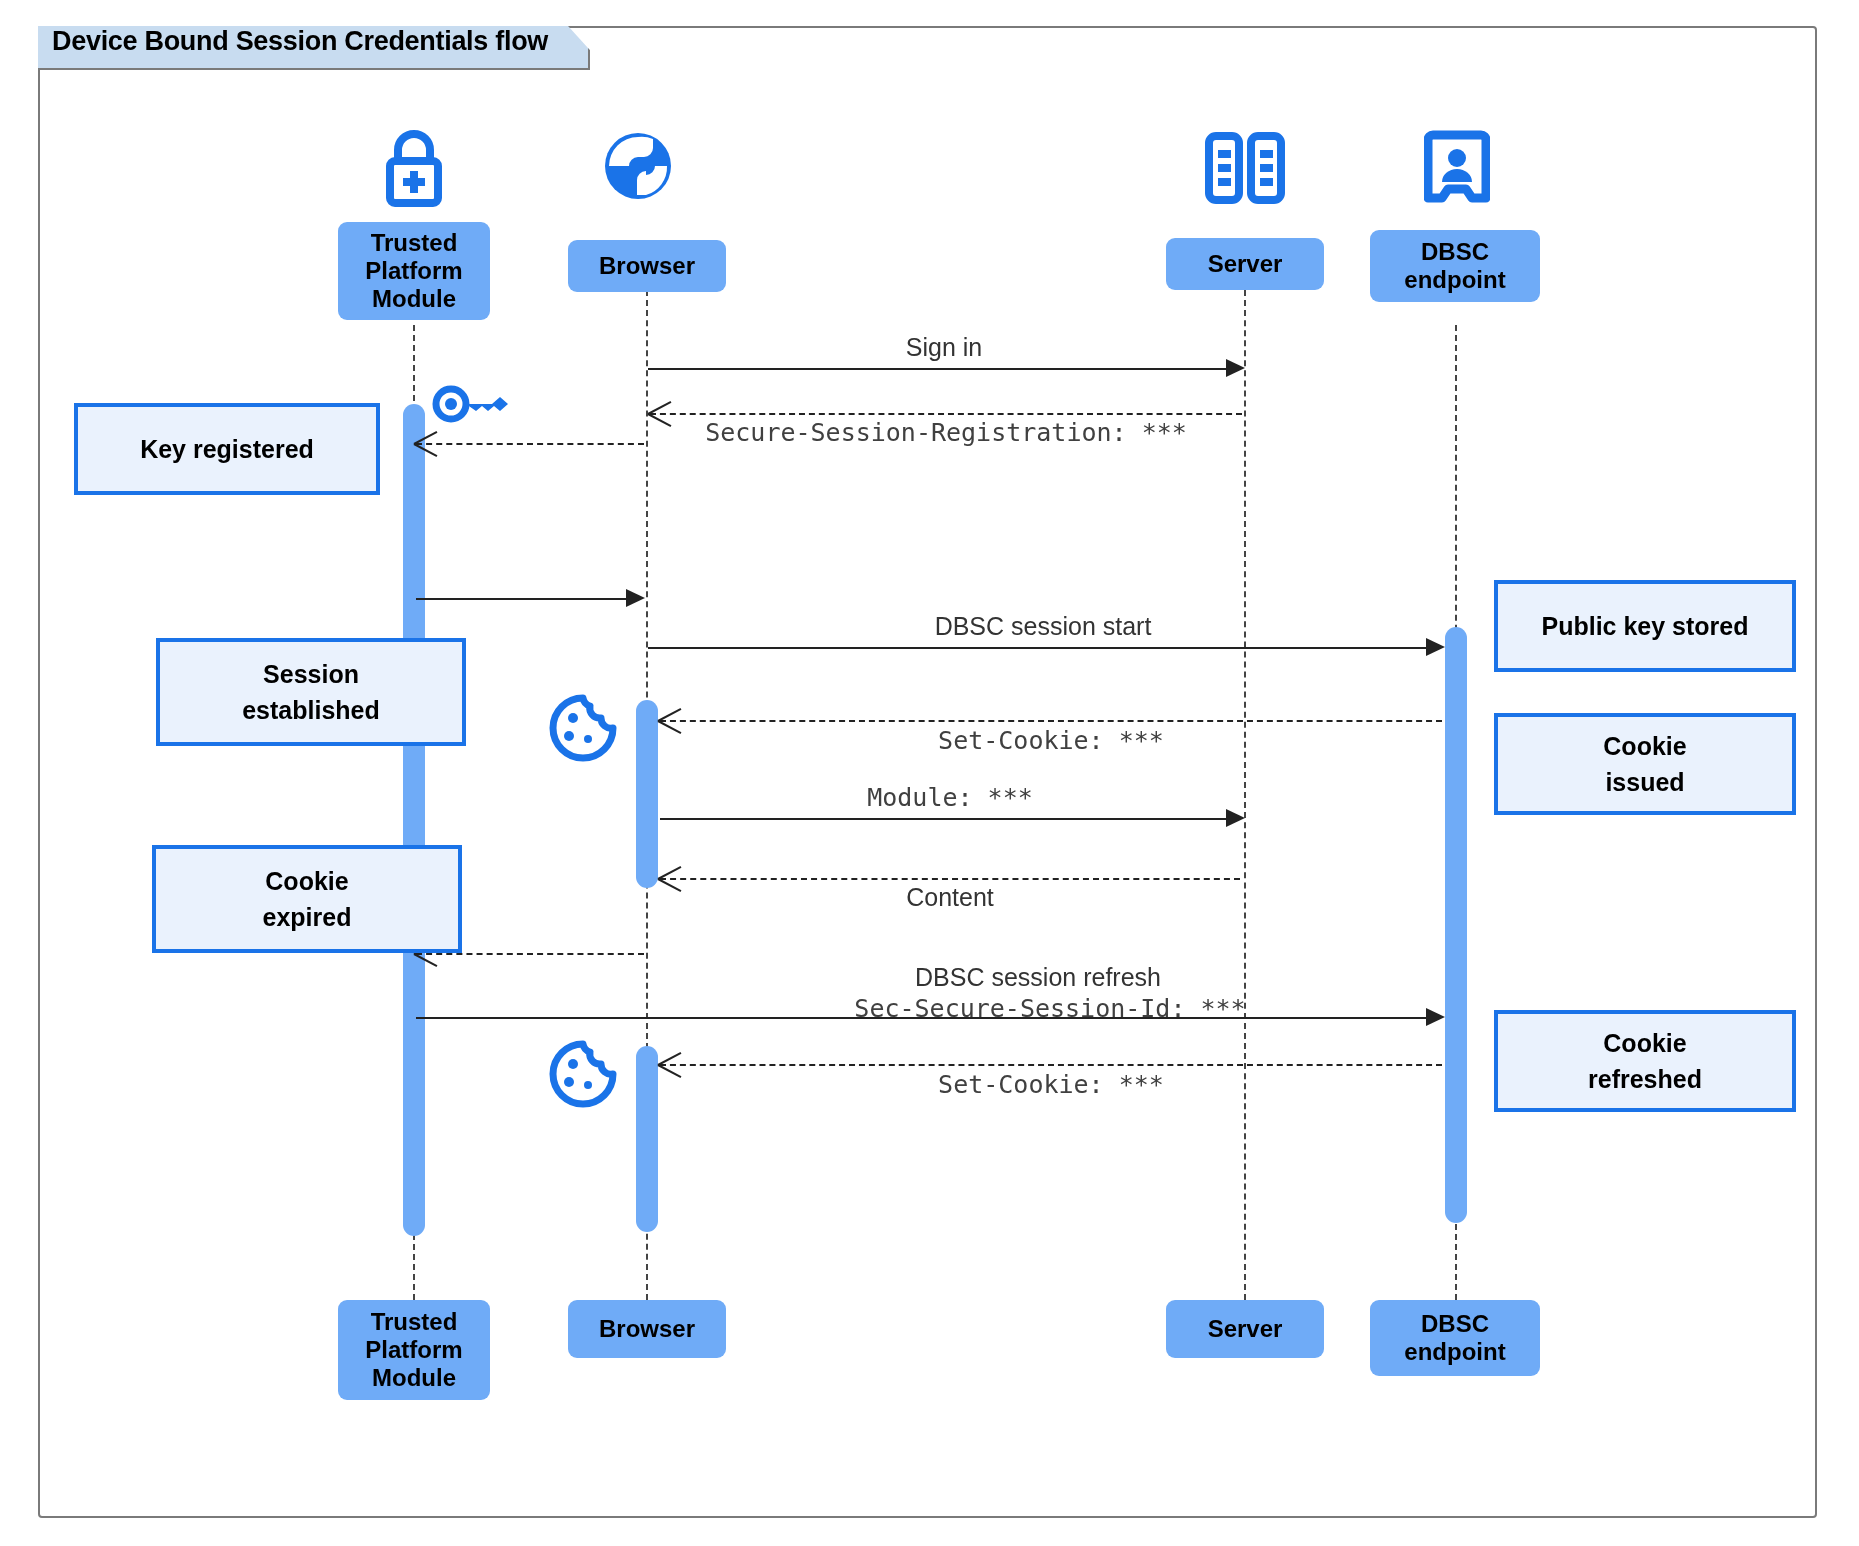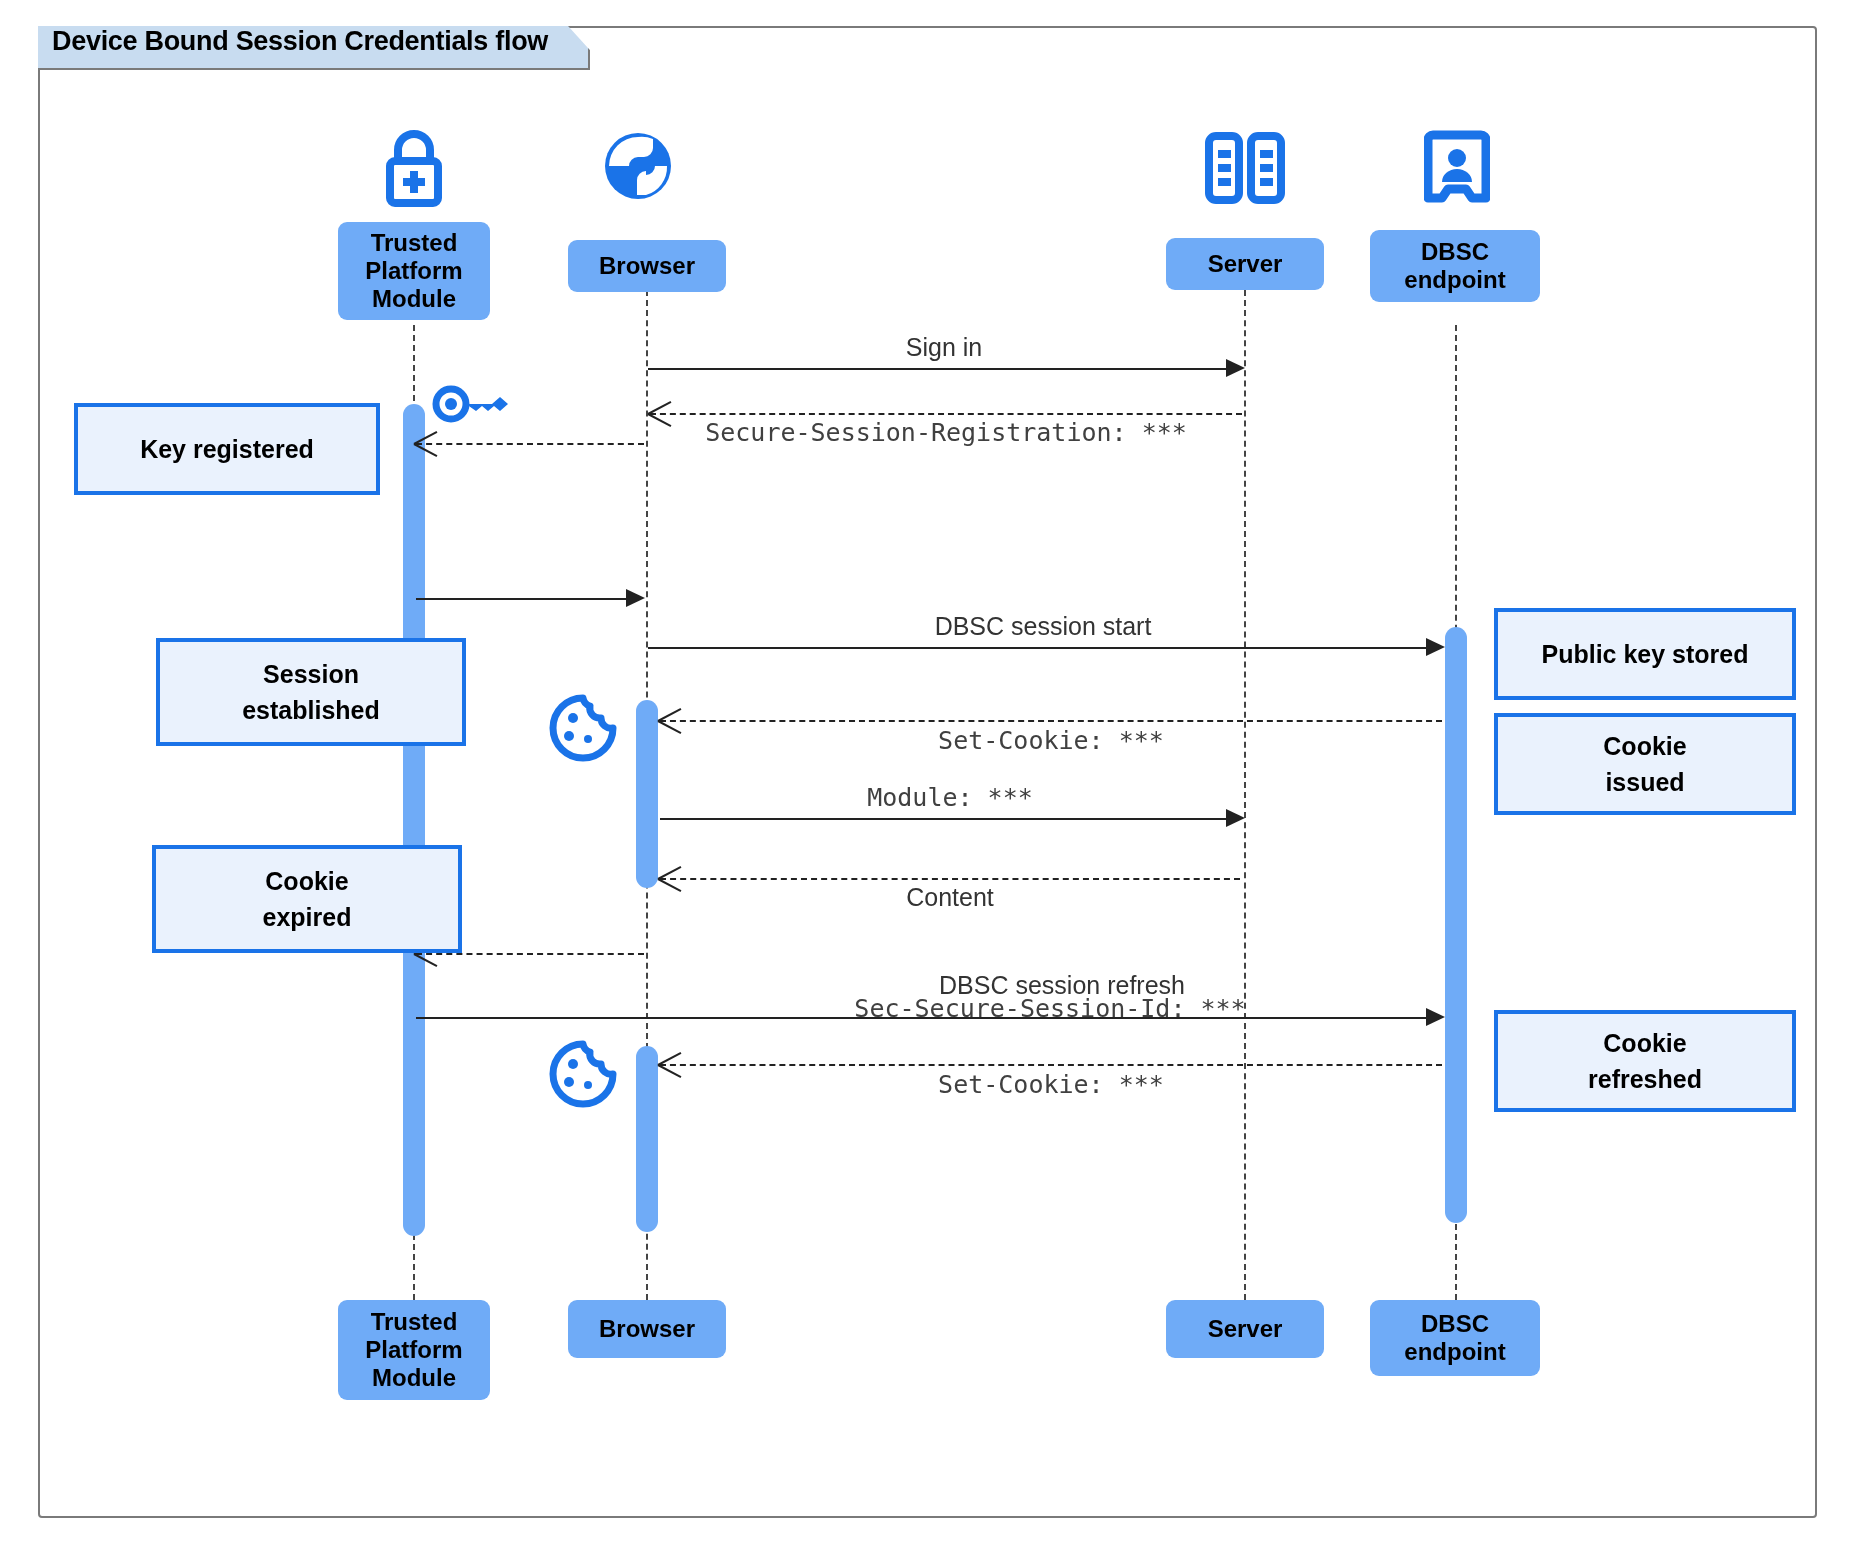--- a/index.html
+++ b/index.html
@@ -251,21 +251,21 @@
 
   <div class="msg-line dashed" style="left:660px; top:878px; width:580px;"></div>
   <div class="arrow-open-left" style="left:658px; top:865px;"></div>
   <div class="msg-label" style="left:660px; top:883px; width:580px;">Content</div>
 
   <div class="msg-line dashed" style="left:416px; top:953px; width:228px;"></div>
   <div class="arrow-open-left" style="left:414px; top:940px;"></div>
 
   <div class="msg-line" style="left:416px; top:1017px; width:1022px;"></div>
   <div class="arrow-head right" style="left:1426px; top:1008px;"></div>
-  <div class="msg-label" style="left:672px; top:963px; width:780px;margin-top:8px;">DBSC session refresh</div>
+  <div class="msg-label" style="left:648px; top:963px; width:780px;">DBSC session refresh</div>
   <div class="msg-label mono" style="left:660px; top:994px; width:780px;">Sec-Secure-Session-Id: ***</div>
 
   <div class="msg-line dashed" style="left:660px; top:1064px; width:782px;"></div>
   <div class="arrow-open-left" style="left:658px; top:1051px;"></div>
   <div class="msg-label mono" style="left:660px; top:1070px; width:782px;">Set-Cookie: ***</div>
 
   <div class="icon-wrap" style="left:430px; top:380px;">
     <svg width="78" height="48" viewBox="0 0 78 48">
       <circle cx="21" cy="24" r="15" fill="none" stroke="#1a73e8" stroke-width="7"></circle>
       <circle cx="21" cy="24" r="6" fill="#1a73e8"></circle>
@@ -290,21 +290,21 @@
       <circle cx="41" cy="47" r="4" fill="#1a73e8"></circle>
     </svg>
   </div>
 
   <div class="note" style="left:74px; top:403px; width:306px; height:92px;">Key registered</div>
   <div class="note" style="left:156px; top:638px; width:310px; height:108px;">Session
 established</div>
   <div class="note" style="left:152px; top:845px; width:310px; height:108px;">Cookie
 expired</div>
 
-  <div class="note" style="left:1494px; top:608px; width:302px; height:92px;">Public key stored</div>
+  <div class="note" style="left:1494px; top:580px; width:302px; height:92px;">Public key stored</div>
   <div class="note" style="left:1494px; top:713px; width:302px; height:102px;">Cookie
 issued</div>
   <div class="note" style="left:1494px; top:1010px; width:302px; height:102px;">Cookie
 refreshed</div>
 
   <div class="participant" style="left:338px; top:1300px; width:152px; height:100px; white-space:pre-line;">Trusted
 Platform
 Module</div>
   <div class="participant" style="left:568px; top:1300px; width:158px; height:58px;">Browser</div>
   <div class="participant" style="left:1166px; top:1300px; width:158px; height:58px;">Server</div>

